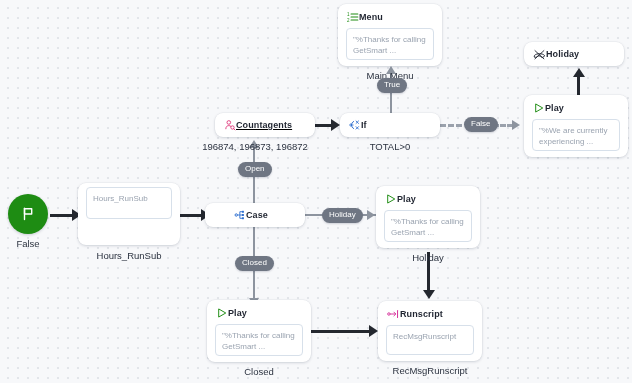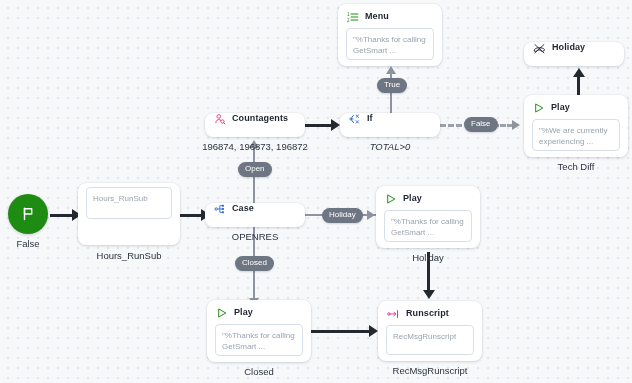--- a/index.html
+++ b/index.html
@@ -24,21 +24,22 @@
   .node {
     position: absolute;
     background: #ffffff;
     border-radius: 8px;
     box-shadow: 0 1px 3px rgba(20,30,60,0.16), 0 0 0 0.5px rgba(20,30,60,0.05);
     box-sizing: border-box;
     z-index: 5;
   }
   .node-head {
     display: flex;
-    gap: 6px;
+    align-items: center;
+    gap: 0;
     padding: 7px 10px 2px 9px;
     height: 20px;
     box-sizing: border-box;
   }
   .node.compact .node-head {
     padding: 0 10px 0 9px;
     height: 100%;
   }
   .node-title {
     font-size: 9px;
@@ -172,37 +173,36 @@
       </svg>
     </span>
   </div>
   <div class="node-caption" style="left:8px; top:238px; width:40px;">False</div>
 
   <div class="node" style="left:78px; top:183px; width:102px; height:62px;">
     <div class="node-body" style="height:32px;">Hours_RunSub</div>
   </div>
   <div class="node-caption" style="left:78px; top:250px; width:102px;">Hours_RunSub</div>
 
-  <div class="node compact" style="left:205px; top:203px; width:100px; height:24px;">
+  <div class="node compact" style="left:205px; top:203px; width:100px; height:24px;padding-left:20px;">
     <div class="node-head">
       <span>
         <svg class="icon" width="12" height="12" viewBox="0 0 16 16">
           <circle cx="3" cy="8" r="1.6" fill="none" stroke="#2f6fd0" stroke-width="1.3"></circle>
           <path d="M4.6 8 h3.2 M7.8 8 V3.6 h3 M7.8 8 v4.4 h3 M7.8 8 h3" stroke="#2f6fd0" stroke-width="1.2" fill="none"></path>
           <rect x="10.6" y="2.4" width="2.6" height="2.6" fill="#2f6fd0"></rect>
           <rect x="10.6" y="6.7" width="2.6" height="2.6" fill="#2f6fd0"></rect>
           <rect x="10.6" y="11" width="2.6" height="2.6" fill="#2f6fd0"></rect>
         </svg>
       </span>
       <span class="node-title">Case</span>
     </div>
   </div>
-  <div class="node-caption" style="left:205px; top:231px; width:100px;">OPENRES</div>
-
-  <div class="node compact" style="left:205px; top:113px; width:100px; height:24px;">
+
+  <div class="node compact" style="left:215px; top:113px; width:100px; height:24px;text-decoration:underline;">
     <div class="node-head">
       <span>
         <svg class="icon" width="12" height="12" viewBox="0 0 16 16">
           <circle cx="6.4" cy="4.6" r="2.4" fill="none" stroke="#e0407f" stroke-width="1.3"></circle>
           <path d="M2.4 13 c0-2.7 1.8-4.2 4-4.2 c1 0 1.9 .3 2.6 .9" stroke="#e0407f" stroke-width="1.3" fill="none" stroke-linecap="round"></path>
           <circle cx="11.3" cy="11.3" r="2.2" fill="none" stroke="#e0407f" stroke-width="1.3"></circle>
           <path d="M12.9 12.9 l1.7 1.7" stroke="#e0407f" stroke-width="1.3" stroke-linecap="round"></path>
         </svg>
       </span>
       <span class="node-title">Countagents</span>
@@ -217,35 +217,36 @@
           <circle cx="2.3" cy="8" r="1.3" fill="none" stroke="#2f6fd0" stroke-width="1.2"></circle>
           <path d="M3.8 8 h2.2" stroke="#2f6fd0" stroke-width="1.2"></path>
           <path d="M6.2 3.2 a5.4 5.4 0 0 0 0 9.6" stroke="#2f6fd0" stroke-width="1.3" fill="none" stroke-linecap="round"></path>
           <path d="M9.4 2.6 l3.3 3.3 M12.7 2.6 l-3.3 3.3" stroke="#2f6fd0" stroke-width="1.2" stroke-linecap="round"></path>
           <path d="M9.4 10.2 l3.3 3.3 M12.7 10.2 l-3.3 3.3" stroke="#2f6fd0" stroke-width="1.2" stroke-linecap="round"></path>
         </svg>
       </span>
       <span class="node-title">If</span>
     </div>
   </div>
-  <div class="node-caption" style="left:340px; top:141px; width:100px;font-style:italic;">TOTAL&gt;0</div>
+  <div class="node-caption" style="left:340px; top:141px; width:100px;">TOTAL&gt;0</div>
 
   <div class="node" style="left:338px; top:4px; width:104px; height:62px;">
     <div class="node-head">
       <span>
         <svg class="icon" width="12" height="12" viewBox="0 0 16 16">
           <text x="0" y="6.6" font-size="6" font-family="Liberation Sans, sans-serif" fill="#1e8c13">1</text>
           <text x="0" y="14.4" font-size="6" font-family="Liberation Sans, sans-serif" fill="#1e8c13">2</text>
           <path d="M5.4 4 h9 M5.4 8 h9 M5.4 12 h9" stroke="#1e8c13" stroke-width="1.5" stroke-linecap="round"></path>
         </svg>
       </span>
       <span class="node-title">Menu</span>
     </div>
     <div class="node-body" style="height:32px;">"%Thanks for calling GetSmart ...</div>
   </div>
+  <div class="node-caption" style="left:338px; top:70px; width:104px;">Main Menu</div>
 
   <div class="node compact" style="left:524px; top:42px; width:100px; height:24px;">
     <div class="node-head">
       <span>
         <svg class="icon" width="13" height="13" viewBox="0 0 16 16">
           <path d="M1.8 9.2 c2.6-2.9 9.8-2.9 12.4 0 l-1.1 1.9 c-.6 1-2.1 .1-2.9 .1 c-.7 0-.7-1.1-1.3-1.3 c-1-.3-2.2-.3-3.2 0 c-.6 .2-.6 1.3-1.3 1.3 c-.8 0-2.3 .9-2.9-.1 z" fill="none" stroke="#1f2430" stroke-width="1.2" stroke-linejoin="round"></path>
           <path d="M2.4 3.2 L13.4 13.4 M13.4 3.2 L2.4 13.4" stroke="#1f2430" stroke-width="1.1" stroke-linecap="round"></path>
         </svg>
       </span>
       <span class="node-title">Holiday</span>
@@ -256,21 +257,20 @@
     <div class="node-head">
       <span>
         <svg class="icon" width="12" height="12" viewBox="0 0 16 16">
           <path d="M3.6 2.6 L13 8 L3.6 13.4 z" fill="none" stroke="#1e8c13" stroke-width="1.3" stroke-linejoin="round"></path>
         </svg>
       </span>
       <span class="node-title">Play</span>
     </div>
     <div class="node-body" style="height:32px;">"%We are currently experiencing ...</div>
   </div>
-  <div class="node-caption" style="left:524px; top:161px; width:104px;">Tech Diff</div>
 
   <div class="node" style="left:376px; top:186px; width:104px; height:62px;">
     <div class="node-head">
       <span>
         <svg class="icon" width="12" height="12" viewBox="0 0 16 16">
           <path d="M3.6 2.6 L13 8 L3.6 13.4 z" fill="none" stroke="#1e8c13" stroke-width="1.3" stroke-linejoin="round"></path>
         </svg>
       </span>
       <span class="node-title">Play</span>
     </div>

